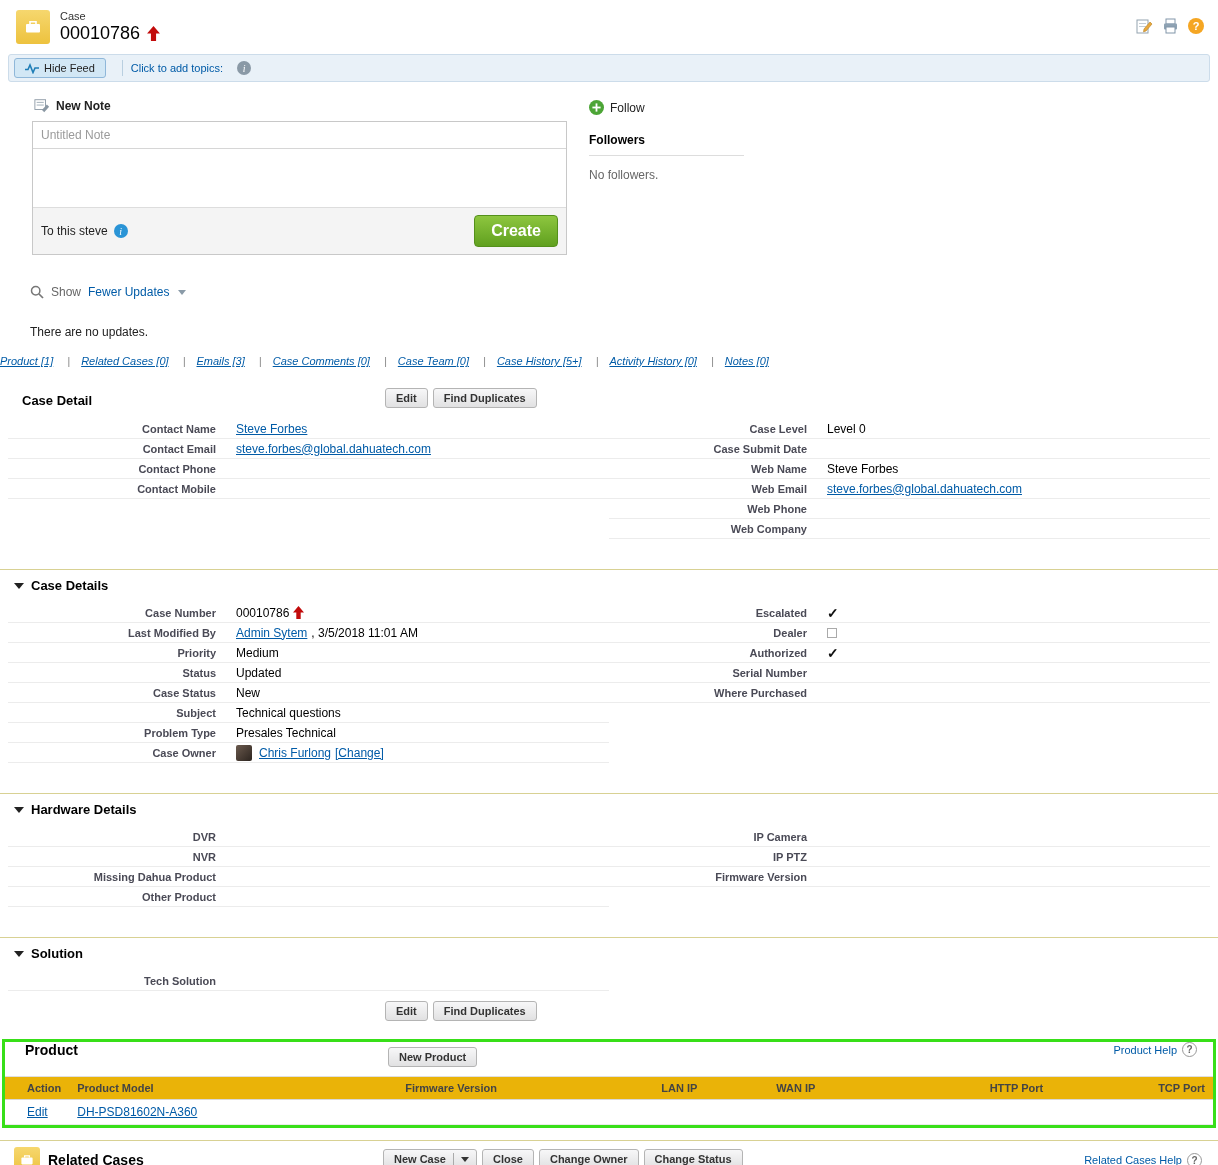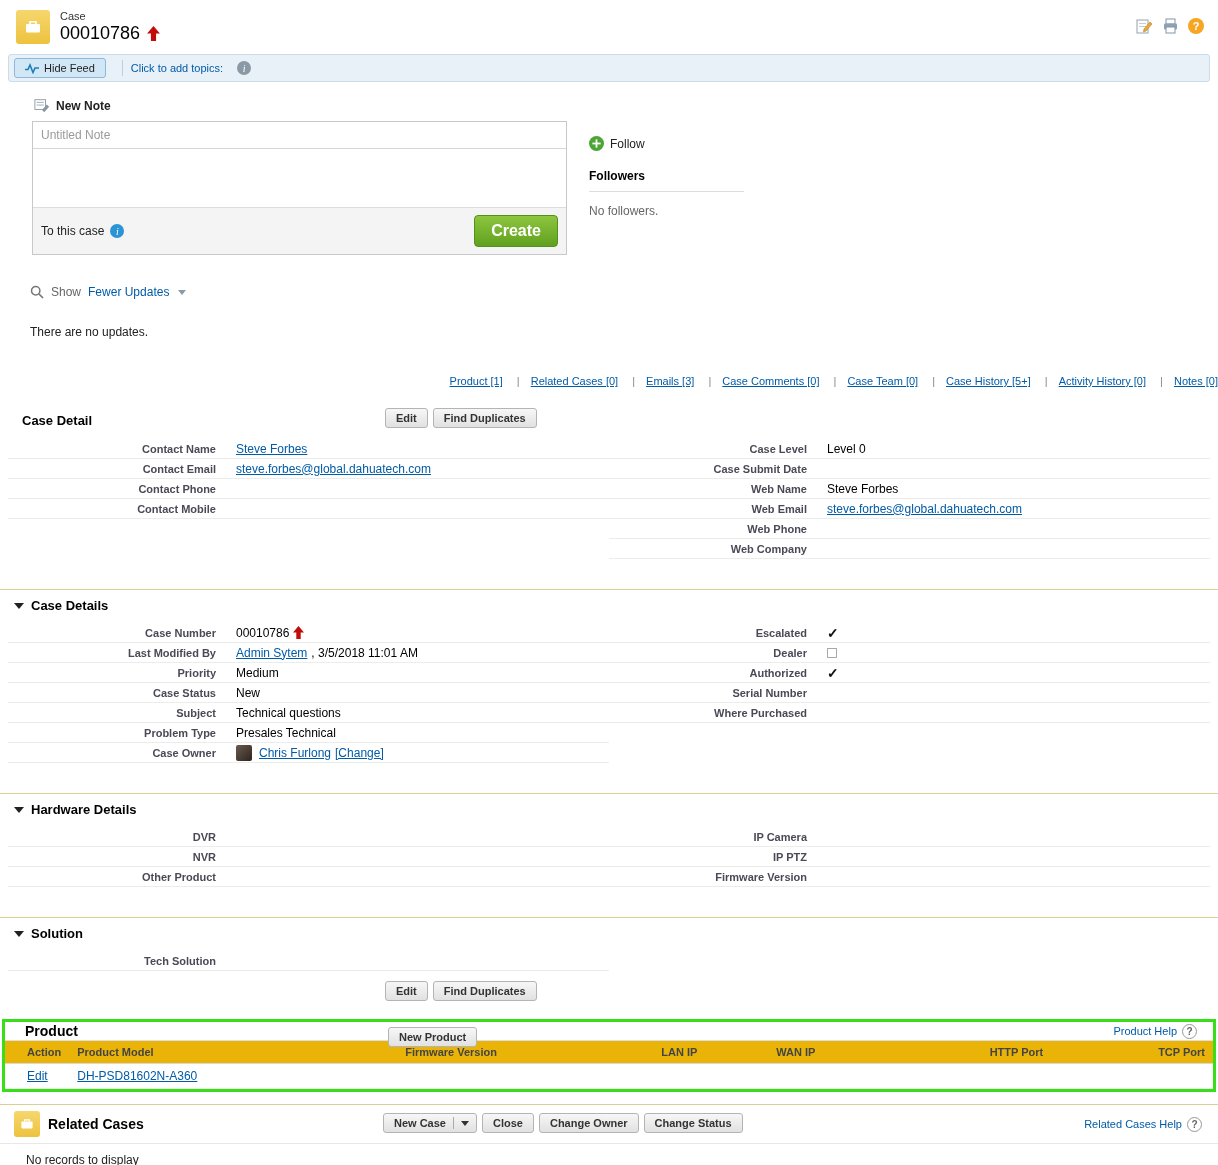--- a/index.html
+++ b/index.html
@@ -30,32 +30,32 @@
   .note-col{width:535px;}
   .note-head{display:flex;align-items:center;gap:6px;font-weight:bold;font-size:12px;color:#222;margin:2px 0 8px 2px;}
   .note-box{border:1px solid #c8c8c8;}
   .note-title-input{width:100%;border:none;border-bottom:1px solid #d6d6d6;padding:6px 8px;font-size:12px;font-family:"Liberation Sans",sans-serif;color:#333;outline:none;}
   .note-title-input::placeholder{color:#9a9a9a;}
   .note-body{width:100%;height:58px;border:none;resize:none;outline:none;display:block;font-family:"Liberation Sans",sans-serif;}
   .note-footer{display:flex;align-items:center;background:#f4f4f4;border-top:1px solid #ddd;padding:7px 8px;}
   .to-case{font-size:12px;color:#222;}
   .btn-create{margin-left:auto;background:linear-gradient(#8dc63f,#60a01f);border:1px solid #54901b;border-radius:4px;color:#fff;font-weight:bold;font-size:16px;padding:6px 16px;cursor:pointer;}
   .follow-col{margin-left:22px;padding-top:4px;width:160px;}
-  .follow-row{display:flex;align-items:flex-end;gap:6px;margin-top:36px;}
+  .follow-row{display:flex;align-items:flex-end;gap:6px;}
   .followers-h{font-weight:bold;color:#000;margin-top:18px;padding-bottom:8px;border-bottom:1px solid #ddd;width:155px;}
   .no-followers{color:#666;margin-top:12px;}
 
   
   .updates{display:flex;align-items:center;gap:7px;margin:30px 0 0 30px;font-size:12px;}
   .updates .show-lbl{color:#666;}
   .caret{width:0;height:0;border-left:4px solid transparent;border-right:4px solid transparent;border-top:5px solid #8a9ba8;display:inline-block;margin-left:2px;}
   .updates-empty{margin:26px 0 0 30px;color:#222;}
 
   
-  .rlinks{text-align:right;margin-top:36px;font-size:11px;list-style:none;padding:0;}
+  .rlinks{text-align:left;margin-top:16px;font-size:11px;list-style:none;padding:0;font-style:italic;}
   .rlinks li{display:inline;}
   .rlinks li + li::before{content:"|";color:#888;margin:0 11px;}
 
   
   .sechead{position:relative;height:30px;display:flex;align-items:center;padding-left:22px;margin-top:18px;}
   .sechead .sectitle{font-weight:bold;font-size:13px;color:#000;}
   .btngroup{position:absolute;left:385px;top:3px;display:flex;gap:5px;}
   .btn{display:inline-flex;align-items:center;background:linear-gradient(#f7f7f8,#e1e1e2);border:1px solid #b4b4b4;border-radius:3px;font-size:11px;font-weight:bold;color:#333;padding:3px 10px;cursor:pointer;font-family:"Liberation Sans",sans-serif;}
   .fgrid{display:flex;padding:4px 8px 0 8px;}
   .fcol{width:50%;}
@@ -68,21 +68,21 @@
   .avatar{width:16px;height:16px;border-radius:2px;background:linear-gradient(135deg,#6b5a4e,#2c241f);display:inline-block;margin-right:3px;}
 
   .tansec{border-top:1px solid #d8d193;margin-top:30px;}
   .subhead{display:flex;align-items:center;gap:7px;padding:8px 0 6px 14px;font-weight:bold;font-size:13px;color:#000;}
   .tri{width:0;height:0;border-left:5px solid transparent;border-right:5px solid transparent;border-top:6px solid #222;display:inline-block;cursor:pointer;}
 
   .sol-buttons{position:relative;height:32px;margin-top:6px;}
 
   
   .hl{border:3px solid #38df18;margin:10px 2px 0 2px;background:#fff;}
-  .rlhead{position:relative;display:flex;align-items:center;height:18px;padding:0 16px 0 20px;}
+  .rlhead{position:relative;display:flex;align-items:flex-start;height:34px;padding:0 16px 0 20px;}
   .rltitle{font-weight:bold;font-size:14px;color:#000;}
   .rlhelp{margin-left:auto;display:flex;align-items:center;gap:5px;font-size:11px;}
   .qmark{width:15px;height:15px;border-radius:50%;border:1px solid #999;color:#666;font-size:10px;font-weight:bold;display:inline-flex;align-items:center;justify-content:center;background:#fff;}
   table{width:100%;border-collapse:collapse;}
   th{background:#eab308;border-top:1px solid #dfdfdf;border-bottom:1px solid #d8d8d8;font-size:11px;color:#444;text-align:left;padding:5px 8px;font-weight:bold;white-space:nowrap;}
   td{padding:5px 8px;border-bottom:1px solid #ebebeb;font-size:12px;}
   th.first,td.first{padding-left:22px;}
   th.r,td.r{text-align:right;}
   col.c-action{width:60px;}col.c-model{width:328px;}col.c-fw{width:256px;}col.c-lan{width:115px;}col.c-wan{width:118px;}col.c-http{width:165px;}
 
@@ -150,21 +150,21 @@
         <line x1="3" y1="4" x2="11" y2="4" stroke="#9aa7b2"></line>
         <line x1="3" y1="7" x2="11" y2="7" stroke="#9aa7b2"></line>
         <polygon points="9,12.5 14.5,6.5 17,9 11.5,15" fill="#8a97a3"></polygon>
       </svg>
       <span>New Note</span>
     </div>
     <div class="note-box">
       <input class="note-title-input" type="text" placeholder="Untitled Note" style="">
       <textarea class="note-body" style=""></textarea>
       <div class="note-footer">
-        <span class="to-case">To this case</span>
+        <span class="to-case">To this steve</span>
         <span class="info-dot blue">i</span>
         <button class="btn-create">Create</button>
       </div>
     </div>
   </div>
   <div class="follow-col">
     <div class="follow-row">
       <svg width="15" height="15" viewBox="0 0 15 15">
         <circle cx="7.5" cy="7.5" r="7.5" fill="#4ca536"></circle>
         <rect x="6.6" y="3.4" width="1.8" height="8.2" fill="#fff"></rect>
@@ -282,20 +282,24 @@
           <div class="fv">
             <a class="u">Admin Sytem</a>
             <span>, 3/5/2018 11:01 AM</span>
           </div>
         </div>
       <div class="frow">
           <div class="fl">Priority</div>
           <div class="fv">Medium</div>
         </div>
       <div class="frow">
+          <div class="fl">Status</div>
+          <div class="fv">Updated</div>
+        </div>
+      <div class="frow">
           <div class="fl">Case Status</div>
           <div class="fv">New</div>
         </div>
       <div class="frow">
           <div class="fl">Subject</div>
           <div class="fv">Technical questions</div>
         </div>
       <div class="frow">
           <div class="fl">Problem Type</div>
           <div class="fv">Presales Technical</div>
@@ -346,20 +350,24 @@
     <span>Hardware Details</span>
   </div>
   <div class="fgrid">
     <div class="fcol">
       <div class="frow">
           <div class="fl">DVR</div>
           <div class="fv"></div>
         </div>
       <div class="frow">
           <div class="fl">NVR</div>
+          <div class="fv"></div>
+        </div>
+      <div class="frow">
+          <div class="fl">Missing Dahua Product</div>
           <div class="fv"></div>
         </div>
       <div class="frow">
           <div class="fl">Other Product</div>
           <div class="fv"></div>
         </div>
     </div>
     <div class="fcol right">
       <div class="frow">
           <div class="fl">IP Camera</div>

